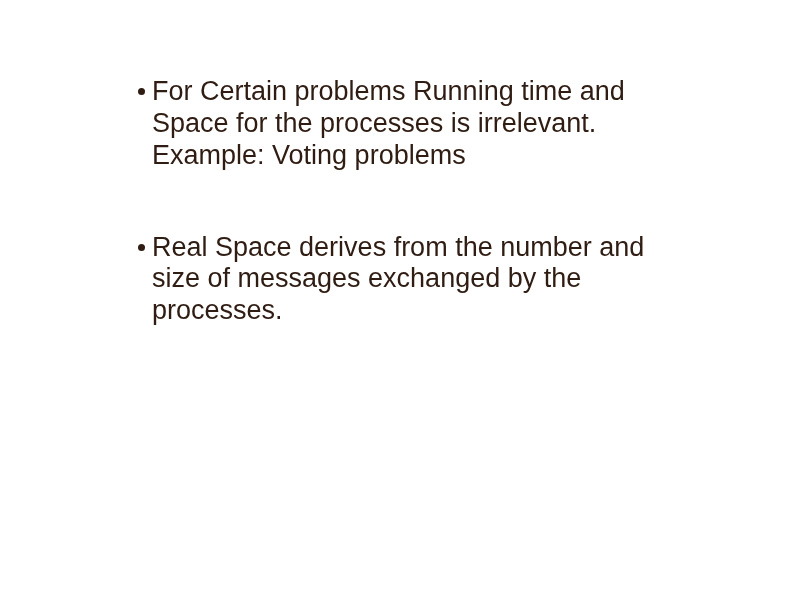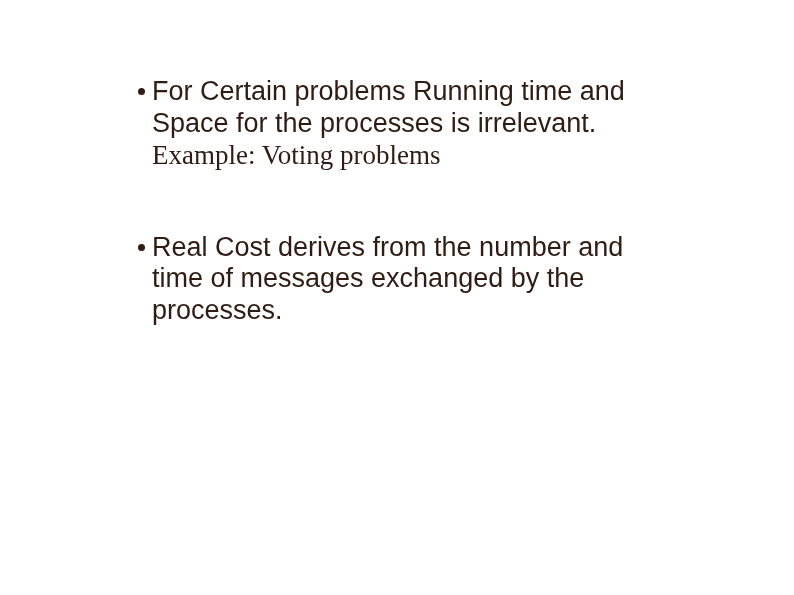--- a/index.html
+++ b/index.html
@@ -38,21 +38,20 @@
     width: 7px;
     height: 7px;
     border-radius: 50%;
     background: #2f1c12;
   }
   .bullet-text {
     flex: 1;
   }
   .hanging {
     padding-left: 22px;
-    font-family: Liberation Serif, serif;
   }
   .gap {
     height: 60px;
   }
 </style>
 </head>
 <body>
 
 <div class="slide">
 
@@ -66,17 +65,17 @@
     <div class="hanging">Example: Voting problems</div>
   </div>
 
   <div class="gap"></div>
 
   <div class="block">
     <div class="bullet-row">
       <div class="bullet">
           <div class="dot"></div>
         </div>
-      <div class="bullet-text">Real Cost derives from the number and time of messages exchanged by the processes.</div>
+      <div class="bullet-text">Real Space derives from the number and size of messages exchanged by the processes.</div>
     </div>
   </div>
 
 </div>
 
 </body></html>

